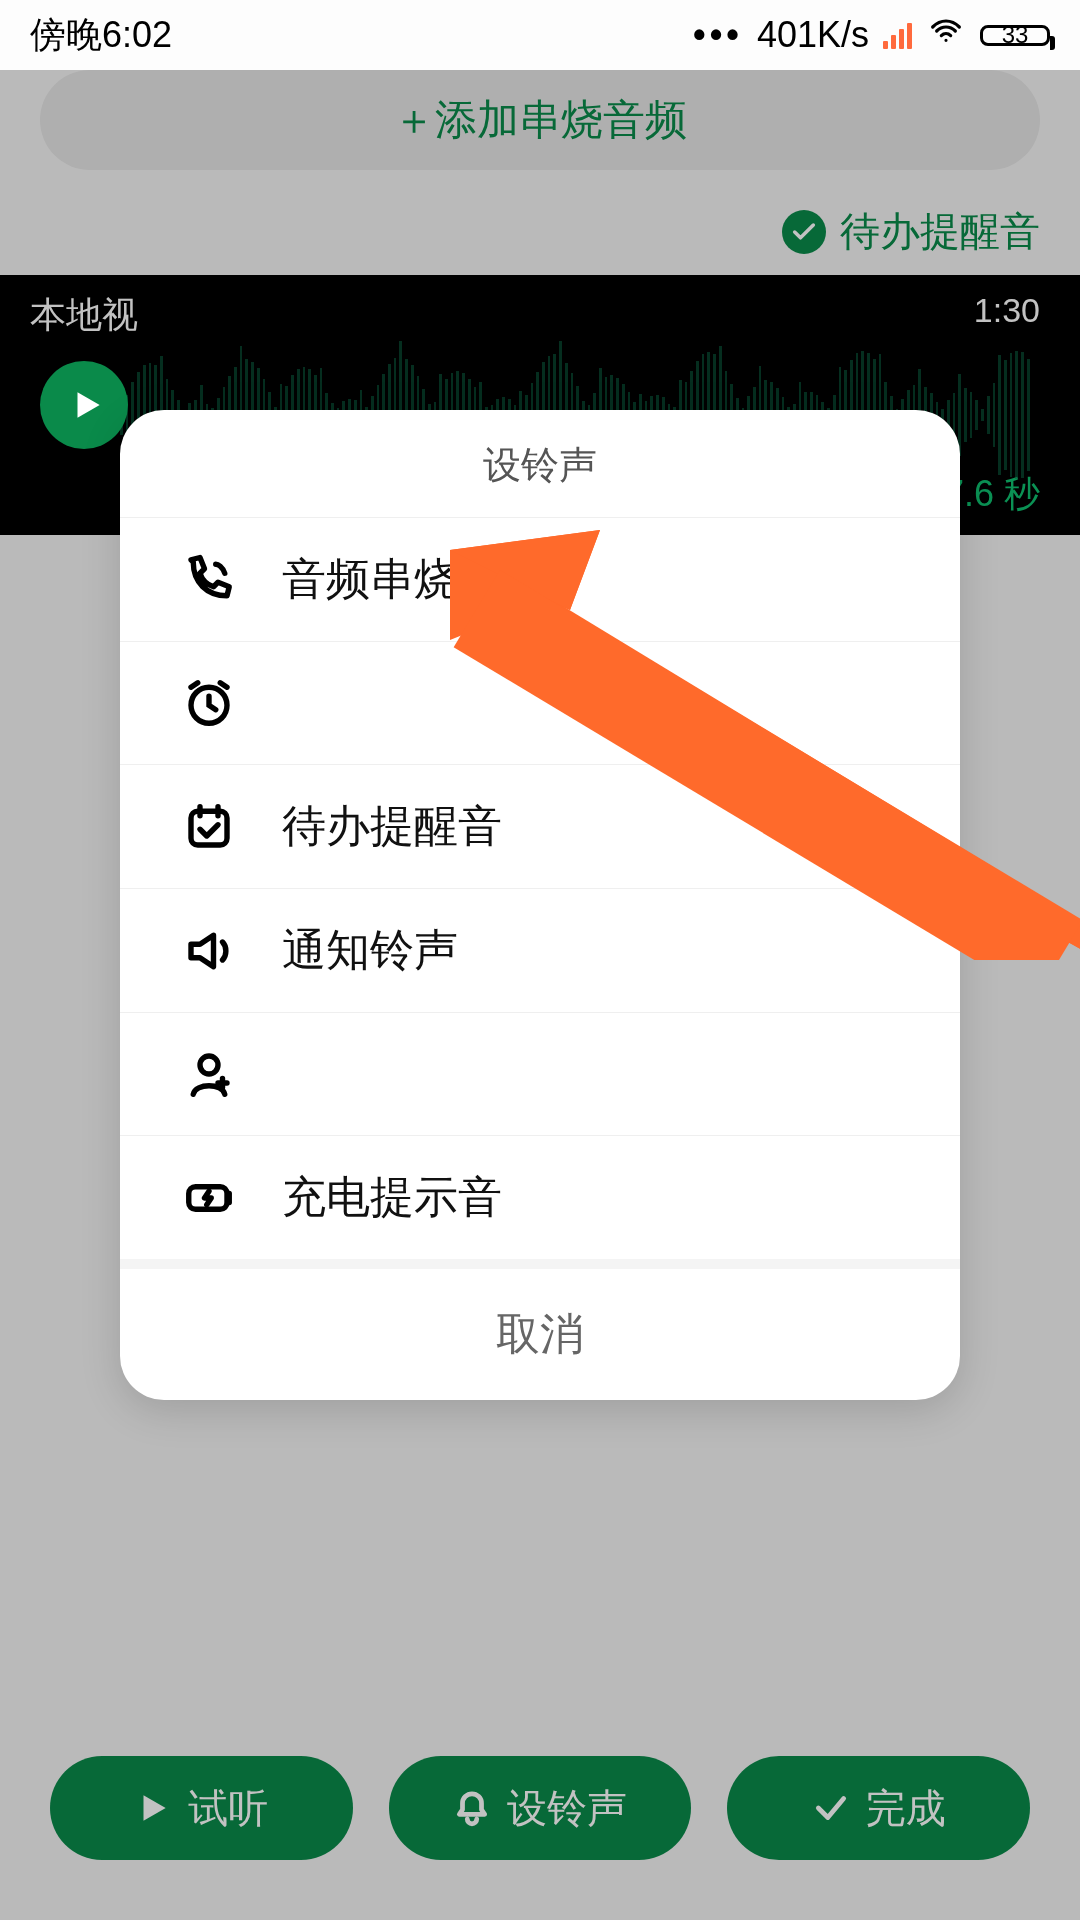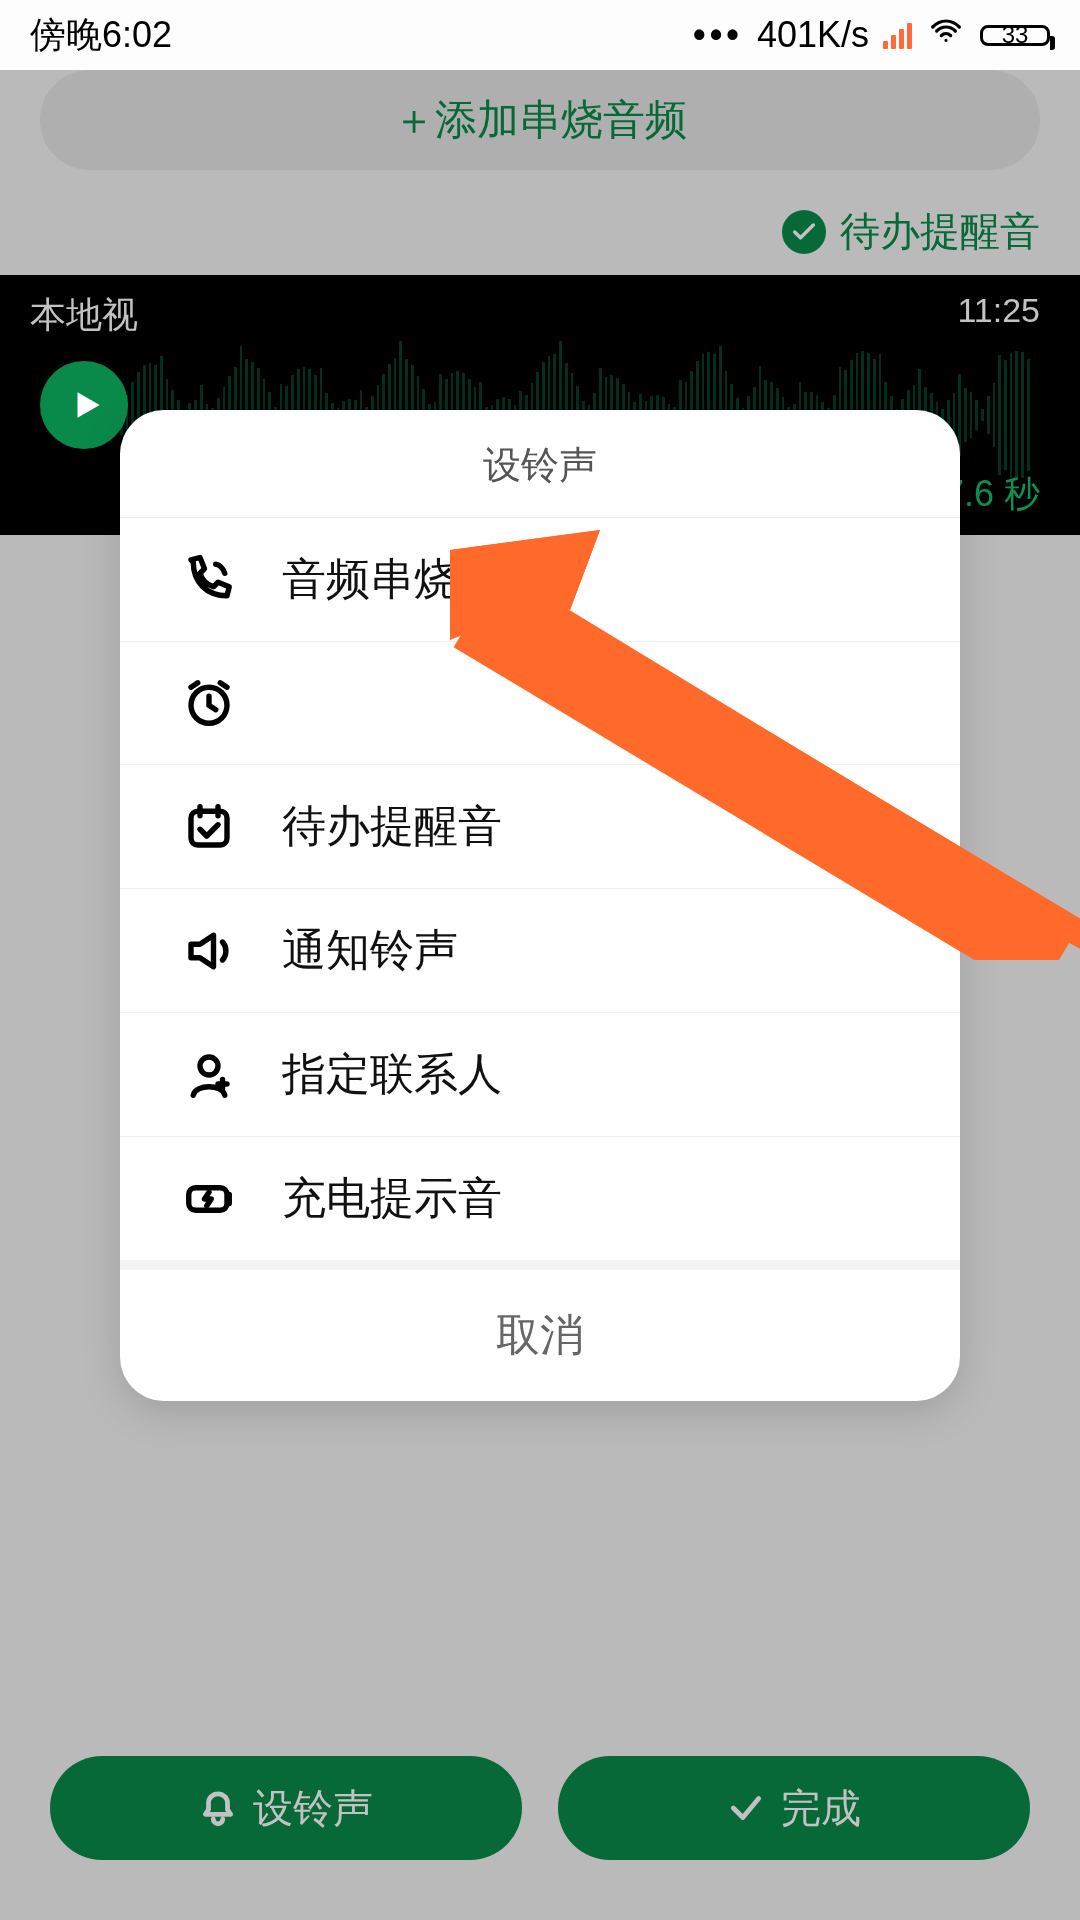--- a/index.html
+++ b/index.html
@@ -251,21 +251,21 @@
     <span class="fade-check">
       <svg viewBox="0 0 24 24">
           <path d="M4 12l5 5 11-11" stroke="#fff" stroke-width="3" fill="none" stroke-linecap="round" stroke-linejoin="round"></path>
         </svg>
     </span>
     <span>待办提醒音</span>
   </div>
 
   <div class="track">
     <span class="track-title">本地视</span>
-    <span class="track-time">11:25</span>
+    <span class="track-time">1:30</span>
     <span class="track-sec">17.6 秒</span>
     <div class="waveform" id="wf">
         <span style="height: 40px;"></span>
         <span style="height: 39.382px;"></span>
         <span style="height: 65.7885px;"></span>
         <span style="height: 86.5977px;"></span>
         <span style="height: 99.8525px;"></span>
         <span style="height: 104.491px;"></span>
         <span style="height: 100.467px;"></span>
         <span style="height: 118.754px;"></span>
@@ -425,20 +425,26 @@
     <div class="play-btn">
       <svg viewBox="0 0 24 24">
           <path d="M6 4l14 8-14 8z"></path>
         </svg>
     </div>
   </div>
 
   <div class="bottom-bar">
     <div class="bottom-btn">
       <svg viewBox="0 0 24 24">
+          <path d="M6 4l14 8-14 8z" fill="#fff" stroke="none"></path>
+        </svg>
+      <span>试听</span>
+    </div>
+    <div class="bottom-btn">
+      <svg viewBox="0 0 24 24">
           <path d="M12 3a6 6 0 00-6 6v4l-2 3h16l-2-3V9a6 6 0 00-6-6zM9 19a3 3 0 006 0" stroke-linecap="round" stroke-linejoin="round"></path>
         </svg>
       <span>设铃声</span>
     </div>
     <div class="bottom-btn">
       <svg viewBox="0 0 24 24">
           <path d="M4 12l6 6 10-12" stroke-linecap="round" stroke-linejoin="round"></path>
         </svg>
       <span>完成</span>
     </div>
@@ -490,21 +496,20 @@
     </div>
 
     <div class="modal-item">
       <span class="icon-slot">
         <svg viewBox="0 0 24 24">
             <circle cx="12" cy="8" r="4"></circle>
             <path d="M5 21c1-5 13-5 14 0" stroke-linecap="round"></path>
             <path d="M18 14v4M16 16h4" stroke-linecap="round"></path>
           </svg>
       </span>
-      <span>指定联系人</span>
     </div>
 
     <div class="modal-item">
       <span class="icon-slot">
         <svg viewBox="0 0 24 24">
             <rect x="3" y="7" width="17" height="10" rx="3"></rect>
             <path d="M21 10v4" stroke-linecap="round"></path>
             <path d="M12 9l-2 3h3l-2 3" stroke-linecap="round" stroke-linejoin="round"></path>
           </svg>
       </span>

